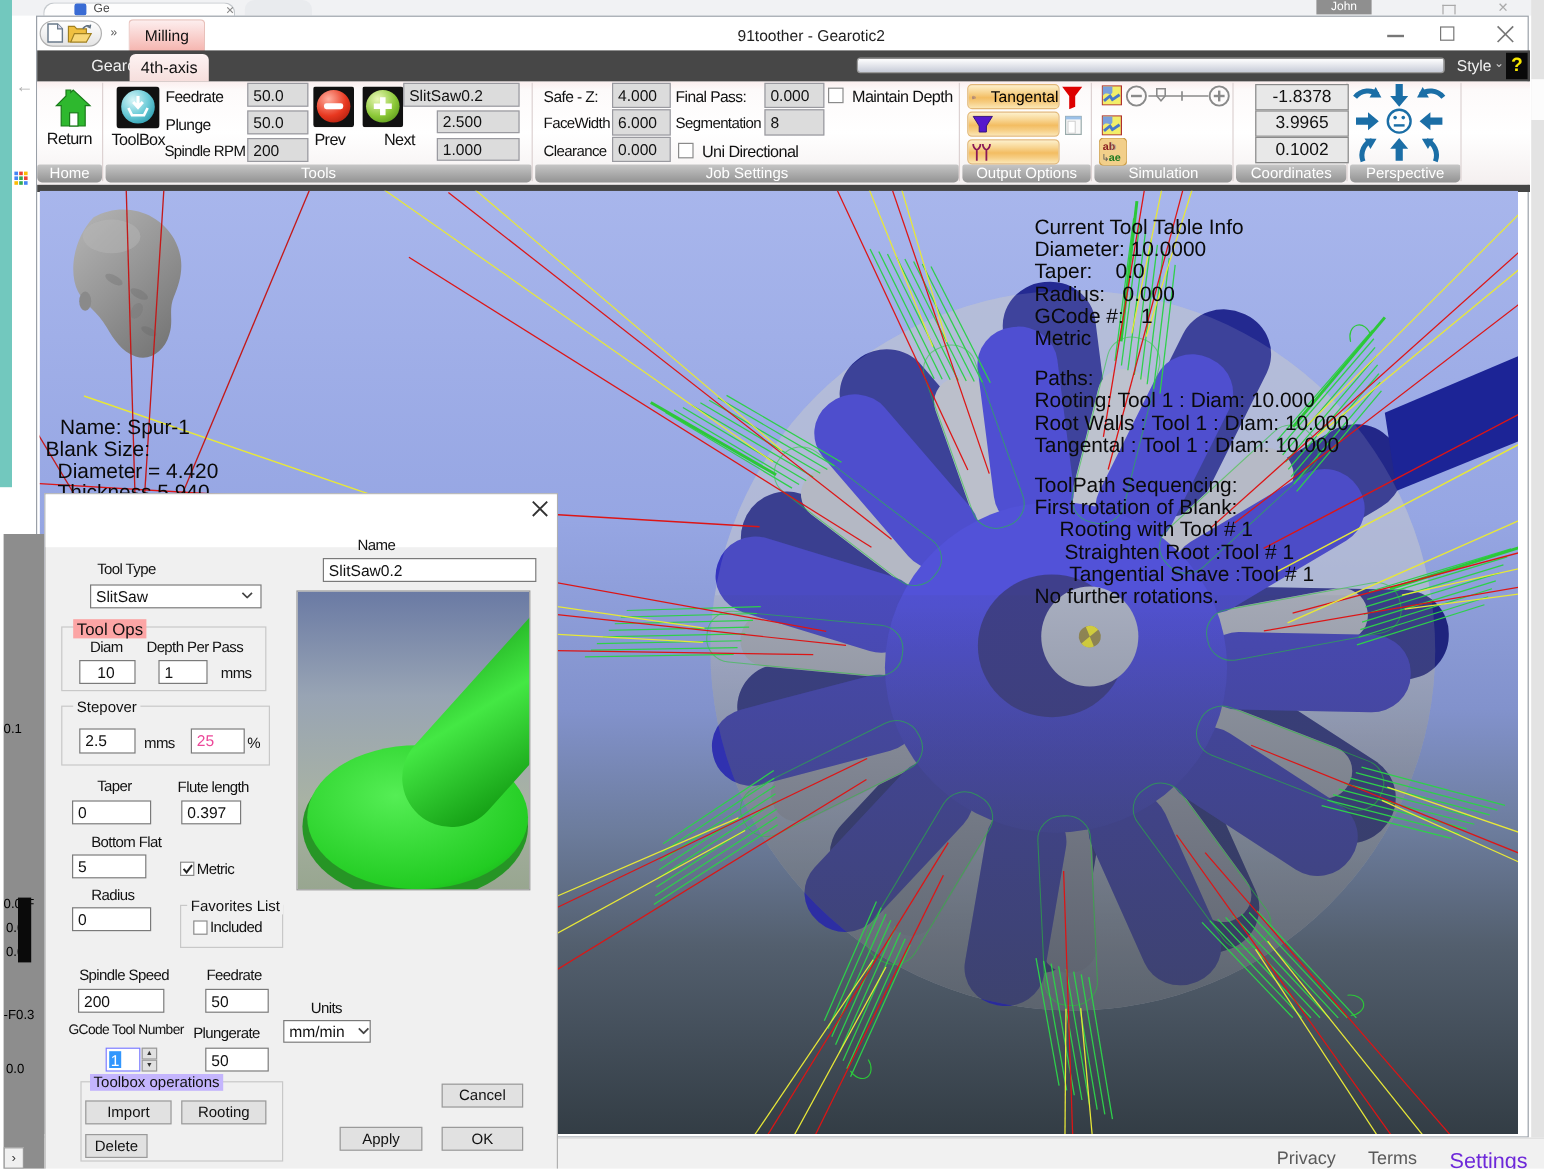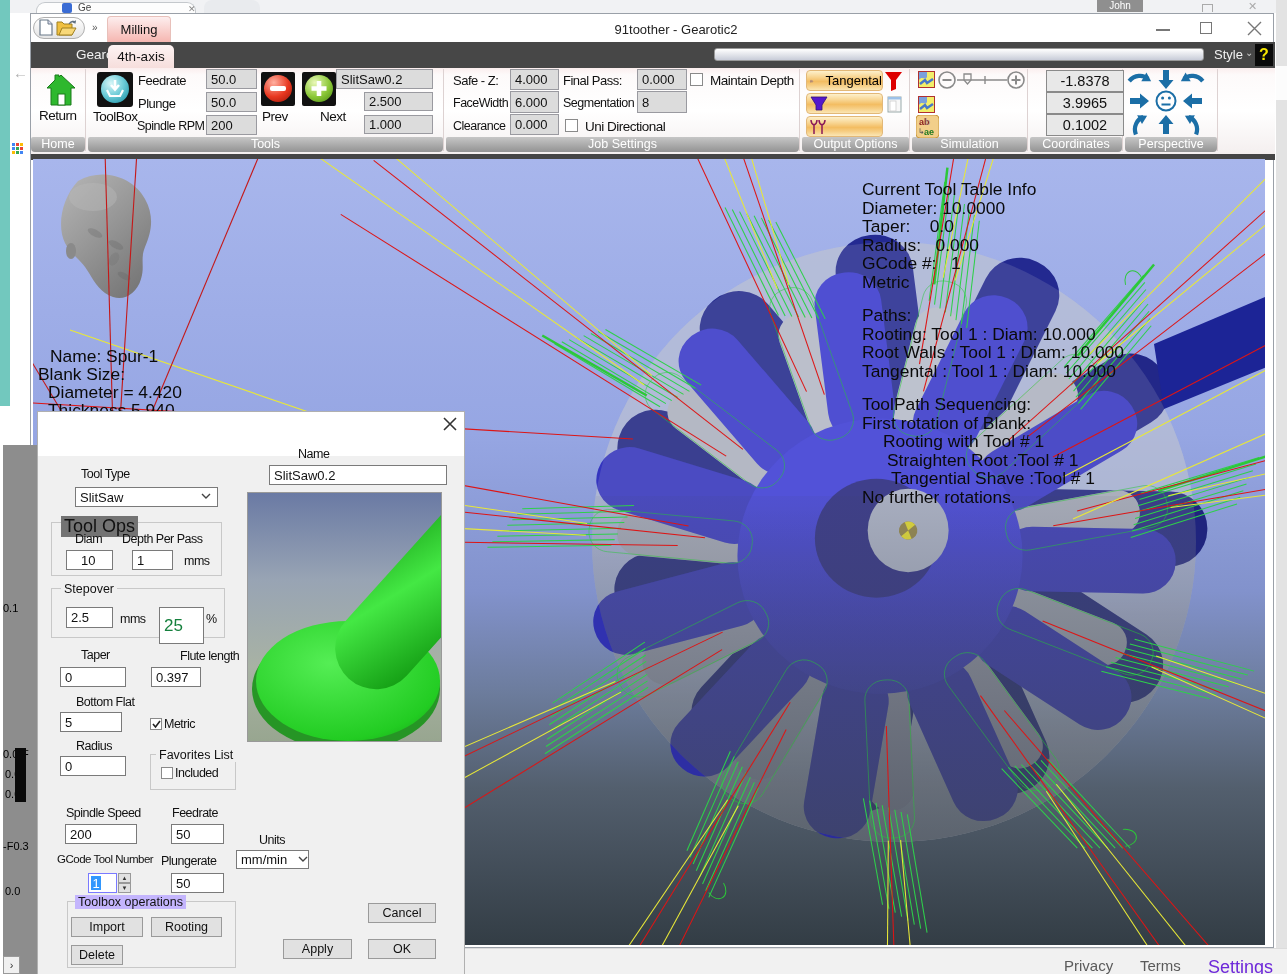--- a/index.html
+++ b/index.html
@@ -738,34 +738,34 @@
           </radialGradient>
 </defs>
 <rect width="193" height="248" fill="url(#pv)"></rect>
 <ellipse cx="98" cy="196" rx="94" ry="62" fill="#129212" opacity="0.85"></ellipse>
 <ellipse cx="100" cy="188" rx="92" ry="60" fill="url(#flg)"></ellipse>
 <g transform="rotate(42 100 185)">
           <rect x="60" y="-95" width="82" height="280" rx="41" fill="url(#cyl)"></rect>
         </g>
 </svg></div>
 <div class="abs" style="left:13px;top:110px;width:171px;height:54px;border:1px solid #c8c8c8;"></div>
-    <div class="abs" style="left:23px;top:104px;background:#737373;padding:0 3px;font-size:18px;color:#111;white-space:nowrap;">Tool Ops</div>
+    <div class="abs" style="left:23px;top:104px;background:#fca5a5;padding:0 3px;font-size:14px;color:#111;white-space:nowrap;">Tool Ops</div>
 <div style="position:absolute;left:37px;top:120px;font-size:12.5px;color:#111;white-space:nowrap;letter-spacing:-0.5px;">Diam</div>
 <div style="position:absolute;left:84px;top:120px;font-size:12.5px;color:#111;white-space:nowrap;letter-spacing:-0.5px;">Depth Per Pass</div>
 <div style="position:absolute;left:28px;top:138px;width:47px;height:20px;background:#fff;border:1px solid #7a7a7a;box-sizing:border-box;font-size:13px;display:flex;align-items:center;justify-content:flex-start;padding-left:14px;color:#111;white-space:nowrap;overflow:hidden;">10</div>
 <div style="position:absolute;left:94px;top:138px;width:41px;height:20px;background:#fff;border:1px solid #7a7a7a;box-sizing:border-box;font-size:13px;display:flex;align-items:center;justify-content:flex-start;padding-left:4px;color:#111;white-space:nowrap;overflow:hidden;">1</div>
 <div style="position:absolute;left:146px;top:142px;font-size:12.5px;color:#111;white-space:nowrap;letter-spacing:-0.5px;">mms</div>
 <div class="abs" style="left:13px;top:176px;width:174px;height:50px;border:1px solid #c8c8c8;"></div>
     <div class="abs" style="left:23px;top:170px;background:#f0f0f0;padding:0 3px;font-size:12.5px;color:#111;white-space:nowrap;">Stepover</div>
 <div style="position:absolute;left:28px;top:195px;width:47px;height:21px;background:#fff;border:1px solid #7a7a7a;box-sizing:border-box;font-size:13px;display:flex;align-items:center;justify-content:flex-start;padding-left:4px;color:#111;white-space:nowrap;overflow:hidden;">2.5</div>
 <div style="position:absolute;left:82px;top:200px;font-size:12.5px;color:#111;white-space:nowrap;letter-spacing:-0.5px;">mms</div>
-<div style="position:absolute;left:121px;top:195px;width:45px;height:37px;background:#fff;border:1px solid #7a7a7a;box-sizing:border-box;font-size:17px;display:flex;align-items:center;justify-content:flex-start;padding-left:4px;color:#15803d;white-space:nowrap;overflow:hidden;">25</div>
+<div style="position:absolute;left:121px;top:195px;width:45px;height:21px;background:#fff;border:1px solid #7a7a7a;box-sizing:border-box;font-size:13px;display:flex;align-items:center;justify-content:flex-start;padding-left:4px;color:#ec4899;white-space:nowrap;overflow:hidden;">25</div>
 <div style="position:absolute;left:168px;top:200px;font-size:12.5px;color:#111;white-space:nowrap;letter-spacing:-0.5px;">%</div>
 <div style="position:absolute;left:43px;top:236px;font-size:12.5px;color:#111;white-space:nowrap;letter-spacing:-0.5px;">Taper</div>
-<div style="position:absolute;left:110px;top:237px;font-size:12.5px;color:#111;white-space:nowrap;letter-spacing:-0.5px;margin-left:32px;">Flute length</div>
+<div style="position:absolute;left:110px;top:237px;font-size:12.5px;color:#111;white-space:nowrap;letter-spacing:-0.5px;">Flute length</div>
 <div style="position:absolute;left:22px;top:255px;width:66px;height:20px;background:#fff;border:1px solid #7a7a7a;box-sizing:border-box;font-size:13px;display:flex;align-items:center;justify-content:flex-start;padding-left:4px;color:#111;white-space:nowrap;overflow:hidden;">0</div>
 <div style="position:absolute;left:113px;top:255px;width:50px;height:20px;background:#fff;border:1px solid #7a7a7a;box-sizing:border-box;font-size:13px;display:flex;align-items:center;justify-content:flex-start;padding-left:4px;color:#111;white-space:nowrap;overflow:hidden;">0.397</div>
 <div style="position:absolute;left:38px;top:283px;font-size:12.5px;color:#111;white-space:nowrap;letter-spacing:-0.5px;">Bottom Flat</div>
 <div style="position:absolute;left:22px;top:300px;width:62px;height:20px;background:#fff;border:1px solid #7a7a7a;box-sizing:border-box;font-size:13px;display:flex;align-items:center;justify-content:flex-start;padding-left:4px;color:#111;white-space:nowrap;overflow:hidden;">5</div>
 <div style="position:absolute;left:112px;top:306px;width:12px;height:12px;background:#fff;border:1px solid #8a8a8a;box-sizing:border-box;display:flex;align-items:center;justify-content:center;">
       <svg width="9" height="9" viewBox="0 0 9 9">
         <path d="M1,4 L3.5,7 L8,1" stroke="#222" stroke-width="1.6" fill="none"></path>
       </svg>
     </div>
 <div style="position:absolute;left:126px;top:305px;font-size:12.5px;color:#111;white-space:nowrap;letter-spacing:-0.5px;">Metric</div>

